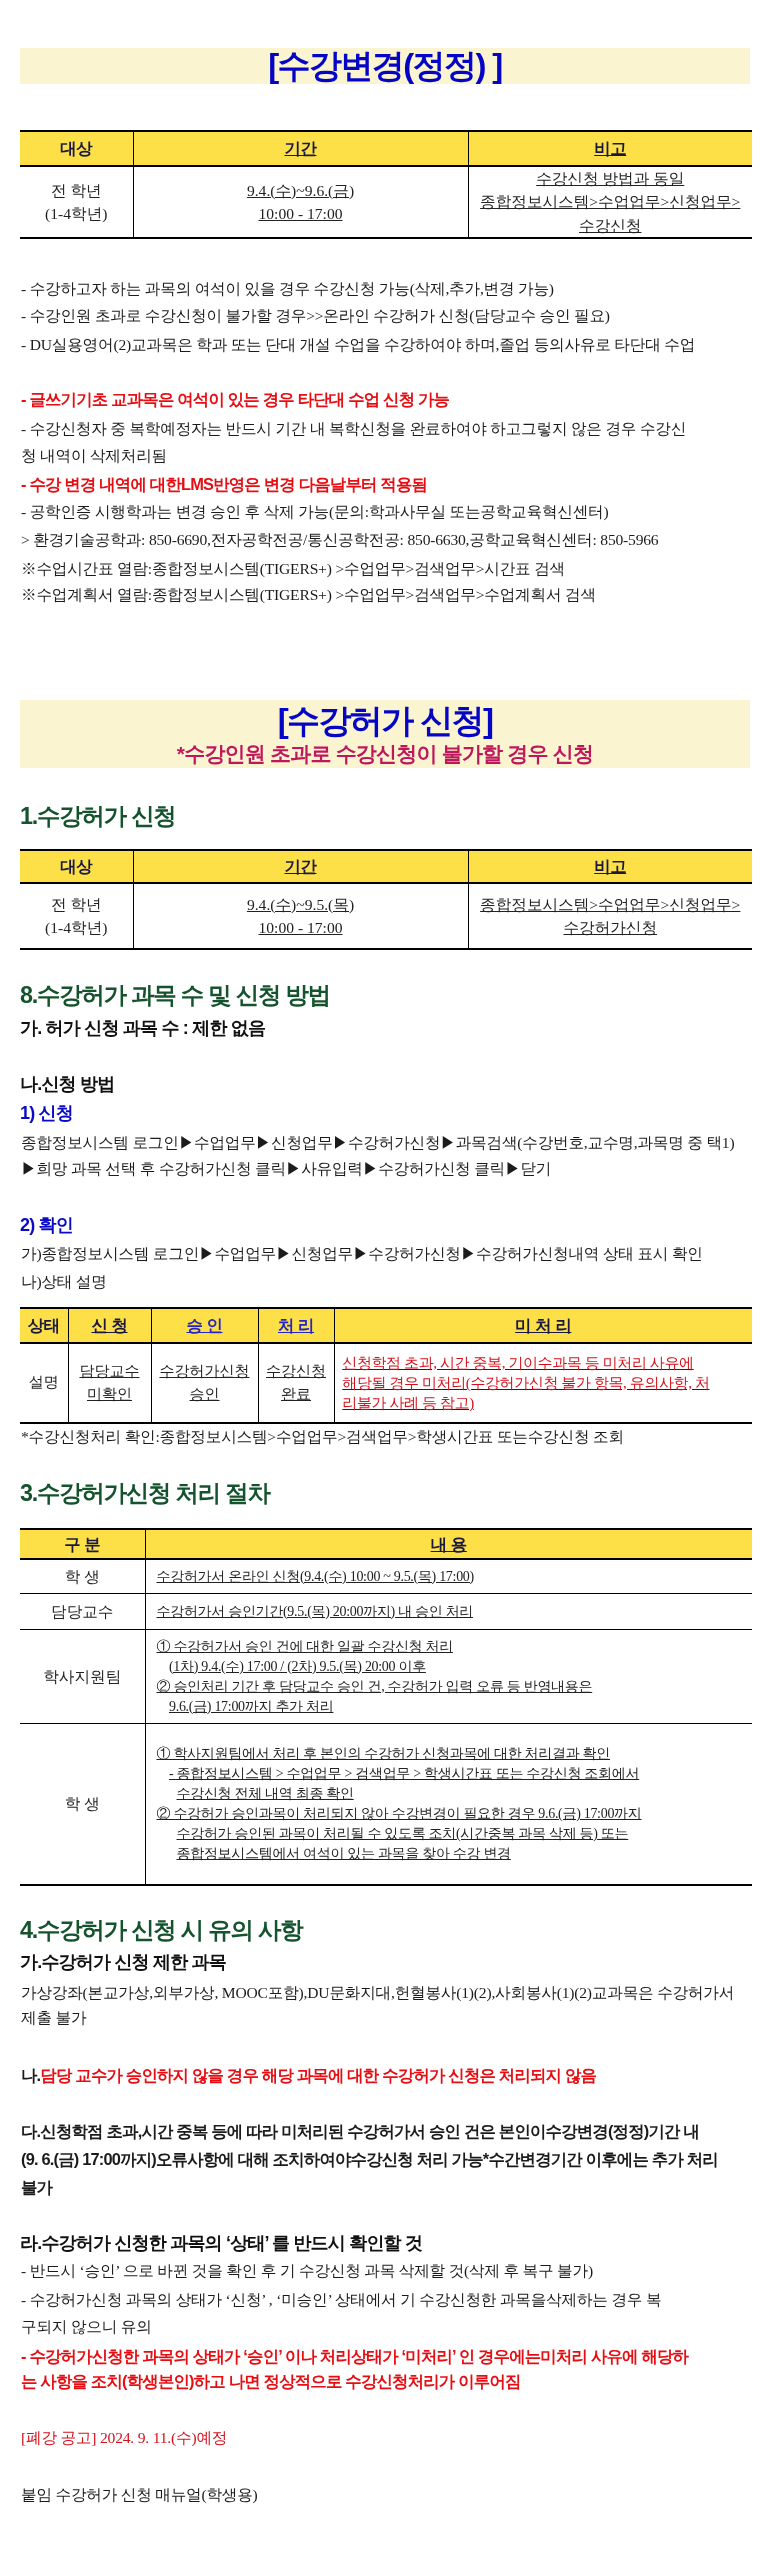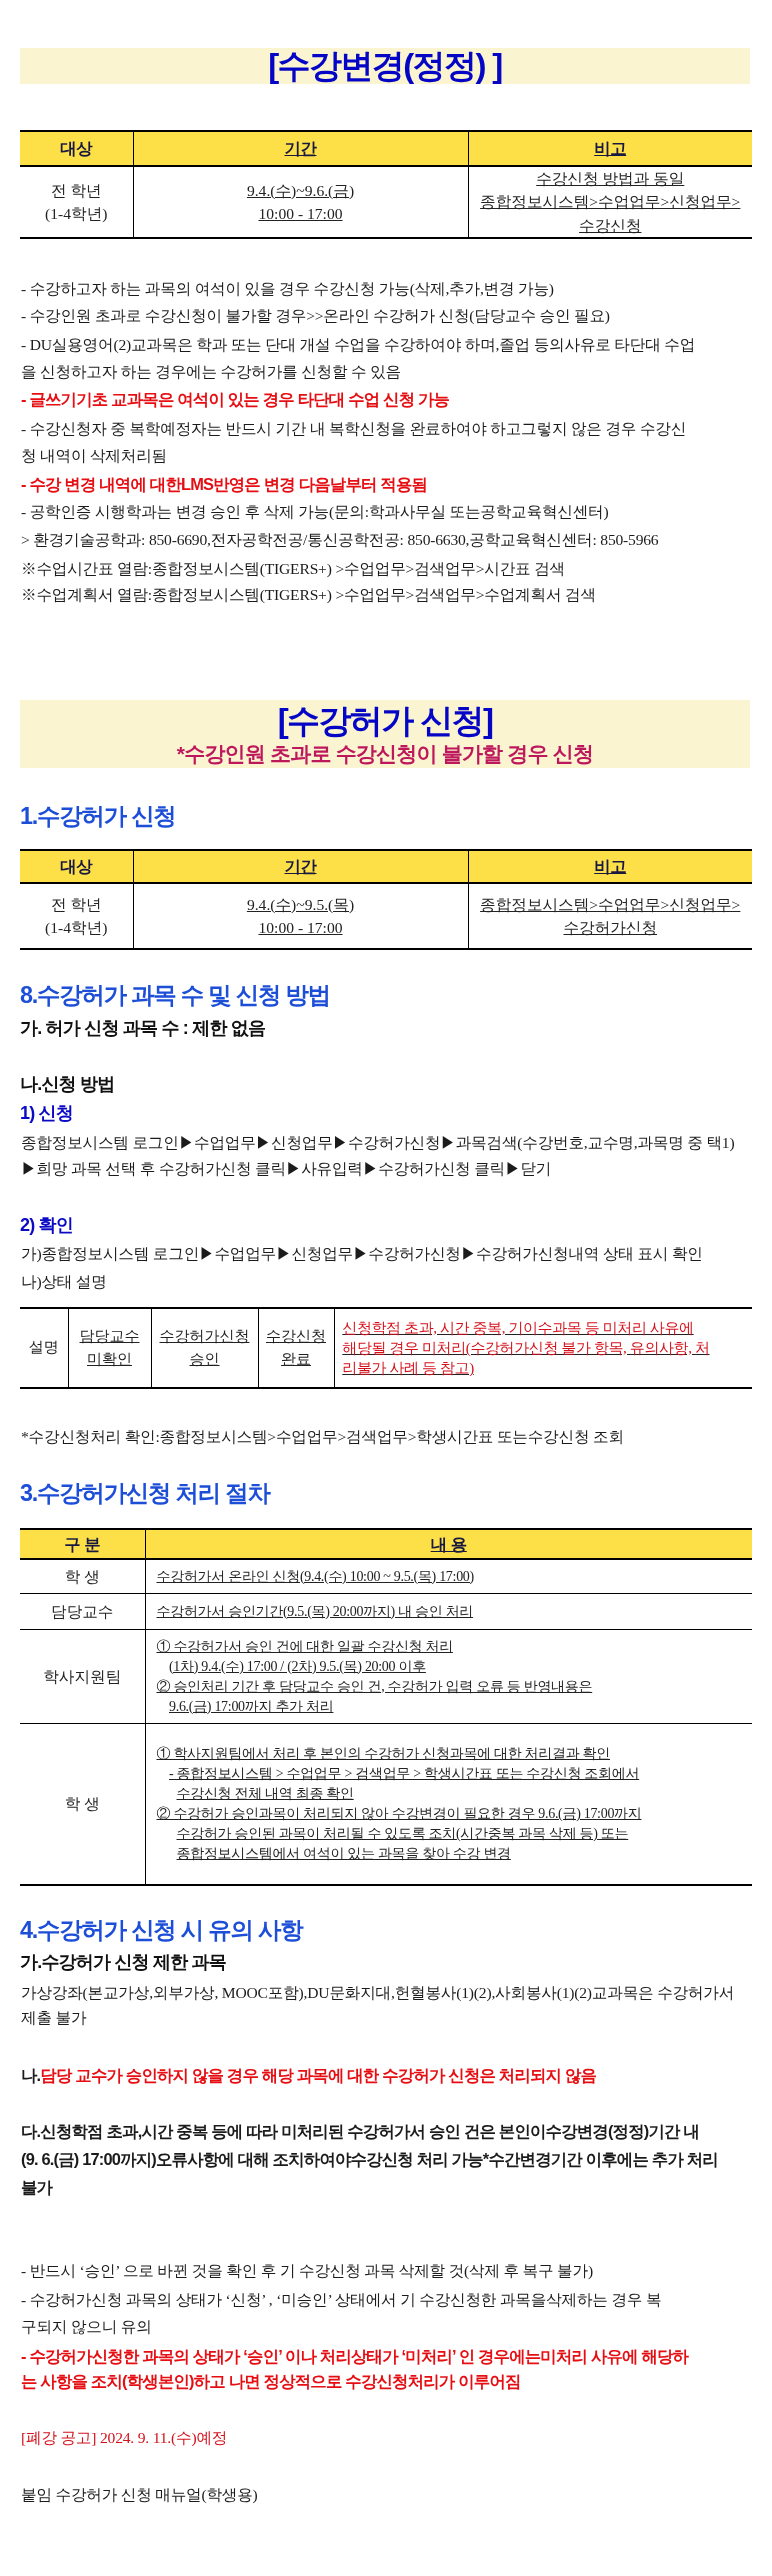--- a/index.html
+++ b/index.html
@@ -9,21 +9,21 @@
   
   .banner{position:absolute;left:20px;width:730px;background:#fbf4d0;text-align:center;}
   .banner-1{top:48px;height:36px;}
   .banner-2{top:700px;height:68px;}
   .banner-title{font:bold 33px/36px "Liberation Sans",sans-serif;color:#0505c6;letter-spacing:-1.6px;}
   .banner-2 .banner-title{line-height:41px;}
   .banner-sub{font:bold 21px/25px "Liberation Sans",sans-serif;color:#be185d;letter-spacing:-0.8px;}
 
   
   .h-sec{position:absolute;left:20px;font:bold 23.4px/30px "Liberation Sans",sans-serif;
-         color:#1d4ed8;letter-spacing:-1.2px;white-space:nowrap;}
+         color:#14532d;letter-spacing:-1.2px;white-space:nowrap;}
   .h-sub{position:absolute;left:20px;font:bold 18px/23.4px "Liberation Sans",sans-serif;
          color:#111;letter-spacing:-0.8px;white-space:nowrap;}
   .h-sub.blue{color:#0b0bc6;}
 
   
   .ln{position:absolute;left:21px;font:15.6px/23.4px "Liberation Serif",serif;color:#1b1b1b;
       letter-spacing:-0.2px;white-space:nowrap;}
   .ln.boldg{font-family:"Liberation Sans",sans-serif;font-weight:bold;letter-spacing:-0.8px;font-size:16.4px;}
   .ln.redb{font-family:"Liberation Sans",sans-serif;font-weight:bold;letter-spacing:-0.8px;
            font-size:16.4px;color:#e60e13;}
@@ -84,21 +84,20 @@
         <div class="cellline">종합정보시스템&gt;수업업무&gt;신청업무&gt;</div>
         <div class="cellline">수강신청</div>
       </td>
     </tr>
   </tbody>
     </table>
 
   <div class="ln" style="top:277px">- 수강하고자 하는 과목의 여석이 있을 경우 수강신청 가능(삭제,추가,변경 가능)</div>
   <div class="ln" style="top:304px">- 수강인원 초과로 수강신청이 불가할 경우&gt;&gt;온라인 수강허가 신청(담당교수 승인 필요)</div>
   <div class="ln" style="top:333px">- DU실용영어(2)교과목은 학과 또는 단대 개설 수업을 수강하여야 하며,졸업 등의사유로 타단대 수업</div>
-  <div class="ln" style="top:360px">을 신청하고자 하는 경우에는 수강허가를 신청할 수 있음</div>
   <div class="ln redb" style="top:388px">- 글쓰기기초 교과목은 여석이 있는 경우 타단대 수업 신청 가능</div>
   <div class="ln" style="top:417px">- 수강신청자 중 복학예정자는 반드시 기간 내 복학신청을 완료하여야 하고그렇지 않은 경우 수강신</div>
   <div class="ln" style="top:444px">청 내역이 삭제처리됨</div>
   <div class="ln redb" style="top:473px">- 수강 변경 내역에 대한LMS반영은 변경 다음날부터 적용됨</div>
   <div class="ln" style="top:500px">- 공학인증 시행학과는 변경 승인 후 삭제 가능(문의:학과사무실 또는공학교육혁신센터)</div>
   <div class="ln" style="top:528px">&gt; 환경기술공학과: 850-6690,전자공학전공/통신공학전공: 850-6630,공학교육혁신센터: 850-5966</div>
   <div class="ln" style="top:557px">※수업시간표 열람:종합정보시스템(TIGERS+) &gt;수업업무&gt;검색업무&gt;시간표 검색</div>
   <div class="ln" style="top:583px">※수업계획서 열람:종합정보시스템(TIGERS+) &gt;수업업무&gt;검색업무&gt;수업계획서 검색</div>
 
   <div class="banner banner-2">
@@ -149,20 +148,27 @@
 
   <table class="tbl t3" style="top:1307px;width:731px;">
     <colgroup>
         <col style="width:48px">
         <col style="width:83px">
         <col style="width:107px">
         <col style="width:76px">
         <col style="width:418px">
       </colgroup>
     <tbody>
+        <tr class="hd">
+      <td style="height:33px">상태</td>
+      <td>신 청</td>
+      <td class="hd-blue">승 인</td>
+      <td class="hd-blue">처 리</td>
+      <td>미 처 리</td>
+    </tr>
     <tr class="bd">
       <td style="height:78px">설명</td>
       <td>
         <div class="cellline">담당교수</div>
         <div class="cellline">미확인</div>
       </td>
       <td>
         <div class="cellline">수강허가신청</div>
         <div class="cellline">승인</div>
       </td>
@@ -229,20 +235,21 @@
     </table>
 
   <div class="h-sec" style="top:1915px">4.수강허가 신청 시 유의 사항</div>
   <div class="h-sub" style="top:1951px">가.수강허가 신청 제한 과목</div>
   <div class="ln" style="top:1981px">가상강좌(본교가상,외부가상,  MOOC포함),DU문화지대,헌혈봉사(1)(2),사회봉사(1)(2)교과목은  수강허가서</div>
   <div class="ln" style="top:2006px">제출 불가</div>
   <div class="ln boldg" style="top:2064px"><span>나.</span><span class="red-inline">담당 교수가 승인하지 않을 경우 해당 과목에 대한 수강허가 신청은 처리되지 않음</span></div>
   <div class="ln boldg" style="top:2120px">다.신청학점 초과,시간 중복 등에 따라 미처리된 수강허가서 승인 건은 본인이수강변경(정정)기간 내</div>
   <div class="ln boldg" style="top:2148px">(9. 6.(금) 17:00까지)오류사항에 대해 조치하여야수강신청 처리 가능*수간변경기간 이후에는 추가 처리</div>
   <div class="ln boldg" style="top:2176px">불가</div>
+  <div class="h-sub" style="top:2232px">라.수강허가 신청한 과목의 ‘상태’ 를 반드시 확인할 것</div>
   <div class="ln" style="top:2259px">- 반드시 ‘승인’ 으로 바뀐 것을 확인 후 기 수강신청 과목 삭제할 것(삭제 후 복구 불가)</div>
   <div class="ln" style="top:2288px">- 수강허가신청 과목의 상태가 ‘신청’ ,  ‘미승인’ 상태에서 기 수강신청한 과목을삭제하는 경우 복</div>
   <div class="ln" style="top:2315px">구되지 않으니 유의</div>
   <div class="ln redb" style="top:2345px">- 수강허가신청한 과목의 상태가 ‘승인’ 이나 처리상태가 ‘미처리’ 인 경우에는미처리 사유에 해당하</div>
   <div class="ln redb" style="top:2370px">는 사항을 조치(학생본인)하고 나면 정상적으로 수강신청처리가 이루어짐</div>
 
   <div class="ln redp" style="top:2426px">[폐강 공고] 2024. 9. 11.(수)예정</div>
   <div class="ln" style="top:2483px">붙임 수강허가 신청 매뉴얼(학생용)</div>
 
 </div>

